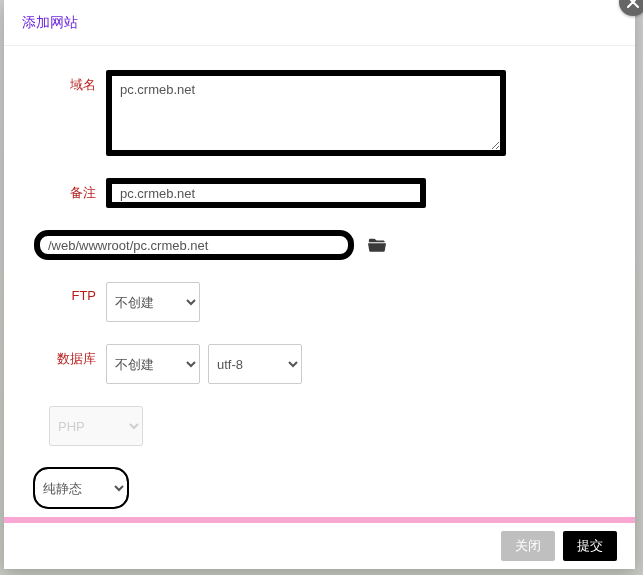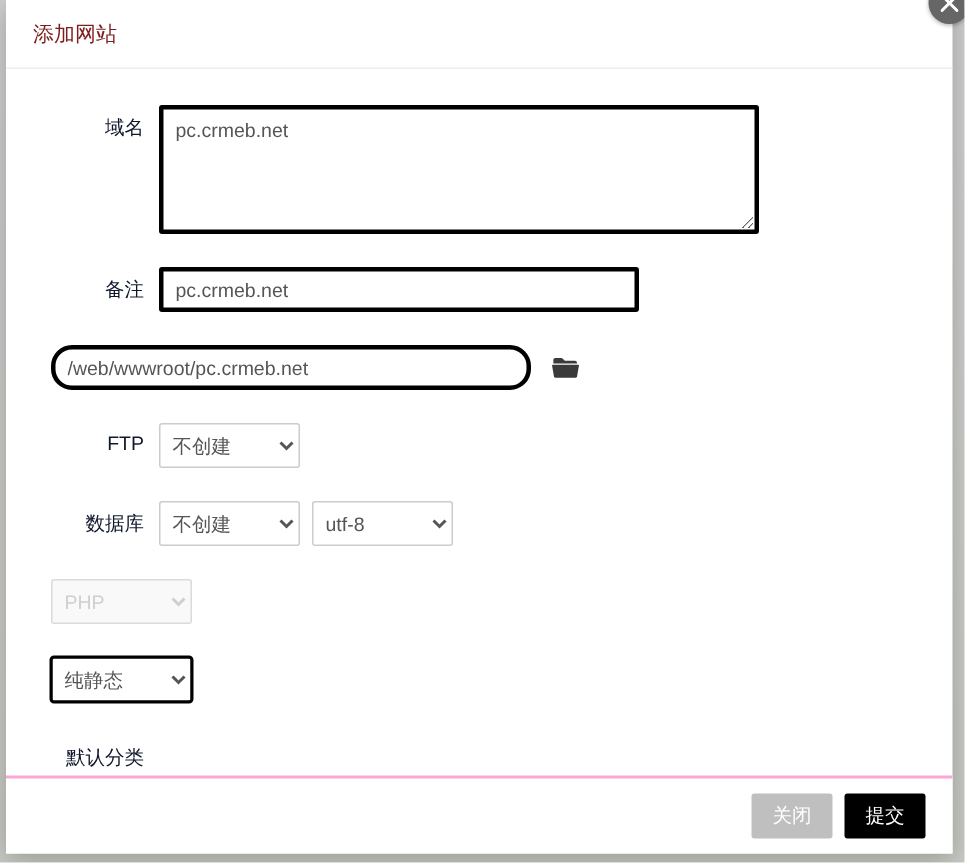--- a/index.html
+++ b/index.html
@@ -23,21 +23,21 @@
     width: 631px; height: 569px;
     background: #fff;
     box-shadow: 0 4px 18px rgba(0,0,0,0.25);
   }
   .dialog-header {
     height: 46px;
     padding: 0 18px;
     border-bottom: 1px solid #eee;
     display: flex;
     align-items: center;
-    color: #7f1d1d;
+    color: #6d28d9;
     font-size: 14px;
   }
   .close-circle {
     position: absolute;
     right: -12px; top: -12px;
     width: 28px; height: 28px;
     border-radius: 50%;
     background: #666;
     box-shadow: 0 1px 3px rgba(0,0,0,.3);
     display: flex; align-items: center; justify-content: center;
@@ -50,76 +50,78 @@
   .form-row {
     display: flex;
     align-items: flex-start;
     margin-bottom: 22px;
   }
   .form-label {
     width: 72px;
     text-align: right;
     padding-right: 10px;
     padding-top: 6px;
-    color: #0f172a;
+    color: #b91c1c;
     font-size: 13px;
     flex-shrink: 0;
   }
   .form-control {
     display: flex;
     align-items: center;
     gap: 8px;
   }
   textarea.input, input.input {
-    border: 3px solid #000000;
+    border: 6px solid #000000;
     border-radius: 2px;
     padding: 6px 8px;
     font-size: 13px;
     color: #555;
     font-family: inherit;
     outline: none;
     background: #fff;
   }
   textarea.input {
     width: 400px; height: 86px;
     resize: both;
   }
   input.input.med { width: 320px; height: 30px; }
   input.input.wide { width: 320px; height: 30px; border-radius: 14px; }
   select.sel {
     border: 1px solid #ccc;
     border-radius: 2px;
-    height: 30px;
+    height: 40px;
     width: 94px;
     font-size: 13px;
     padding: 0 4px;
     color: #555;
     background: #fff;
     font-family: inherit;
   }
   select.sel.disabled {
     color: #bbb;
     background: #f7f7f7;
+    margin-left: 15px;
   }
   select.sel.focused {
     outline: 2px solid #000;
     outline-offset: -1px;
     border-color: #000;
+    border-radius: 14px;
   }
   .folder-icon {
     width: 18px; height: 16px;
     cursor: pointer;
     color: #444;
     margin-left: 6px;
   }
   .dialog-footer {
     position: absolute;
     bottom: 0; left: 0; right: 0;
     height: 52px;
-    border-top: 2px solid #f9a8d4;
+    border-top: 6px solid #f9a8d4;
     display: flex;
     align-items: center;
     justify-content: flex-end;
     padding: 0 18px;
     gap: 8px;
     background: #fff;
   }
   .btn {
     height: 30px;
     padding: 0 14px;

